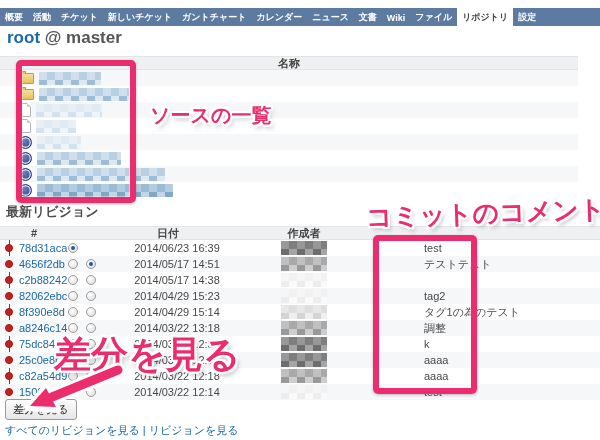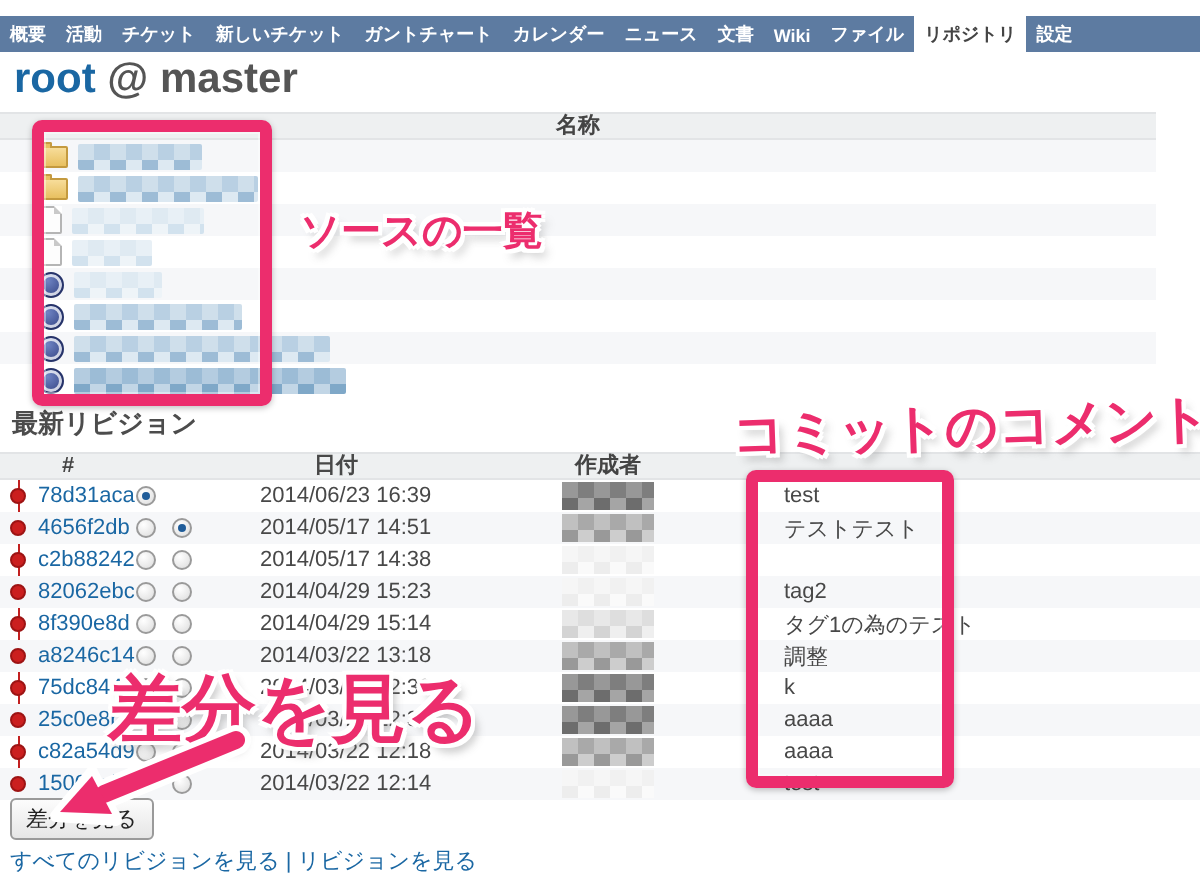--- a/index.html
+++ b/index.html
@@ -14,21 +14,21 @@
     position:absolute;left:0;top:8px;width:600px;height:18px;
     background:#5d7ba1;display:flex;align-items:stretch;
     font-size:9px;font-weight:bold;color:#fff;
   }
   .topnav .tab{
     padding:3px 5px 2px 5px;white-space:nowrap;cursor:pointer;display:flex;align-items:center;
   }
   .topnav .tab.active{background:#fff;color:#444;}
   
   .pagetitle{
-    position:absolute;left:7px;top:28px;font-size:21px;font-weight:bold;color:#555;
+    position:absolute;left:7px;top:28px;font-size:17px;font-weight:bold;color:#555;
   }
   .pagetitle .repo-link{color:#1a67a3;}
   
   .filetable{position:absolute;left:0;top:56px;width:578px;}
   .thead{
     background:#eef0f1;border-top:1px solid #e2e4e6;border-bottom:1px solid #e2e4e6;
     height:12px;line-height:12px;text-align:center;font-weight:bold;color:#444;
   }
   .frow{height:16px;display:flex;align-items:center;}
   .frow:nth-child(even){background:#f6f7f9;}
@@ -51,38 +51,38 @@
   .mza-mid{background-image:conic-gradient(#a9a9a9 25%,#cdcdcd 25% 50%,#999 50% 75%,#c0c0c0 75%);}
   .mza-light{background-image:conic-gradient(#dedede 25%,#efefef 25% 50%,#d4d4d4 50% 75%,#e8e8e8 75%);}
   .mza-faint{background-image:conic-gradient(#f1f1f1 25%,#fafafa 25% 50%,#ededed 50% 75%,#f6f6f6 75%);}
   
   .rev-heading{position:absolute;left:6px;top:203px;font-size:13px;font-weight:bold;color:#4c4c4c;}
   .revtable{position:absolute;left:0;top:226px;width:600px;}
   .rhead{display:flex;background:#eef0f1;border-top:1px solid #e2e4e6;border-bottom:1px solid #e2e4e6;height:12px;line-height:12px;font-weight:bold;color:#444;}
   .rhead span{text-align:center;}
   .c-id{flex:0 0 68px;}
   .c-radios{flex:0 0 44px;}
-  .c-date{flex:0 0 112px;}
+  .c-date{flex:0 0 112px;text-align:center;}
   .c-author{flex:0 0 160px;}
   .c-comment{flex:1 1 auto;}
   .rbody{position:relative;}
   .graphline{position:absolute;left:9px;top:0;bottom:8px;width:1px;background:#c22020;}
   .rrow{display:flex;align-items:center;height:16px;position:relative;}
   .rrow:nth-child(odd){background:#f6f7f9;}
   .rrow .c-id{display:flex;align-items:center;}
   .reddot{width:6px;height:6px;border-radius:50%;background:#cb1f1f;border:1px solid #9d1414;margin-left:5px;margin-right:6px;flex:0 0 auto;position:relative;z-index:1;}
   .rev-link{color:#1a67a3;}
   .c-radios{display:flex;gap:8px;align-items:center;}
   .radio{width:10px;height:10px;border-radius:50%;border:1px solid #9a9a9a;background:radial-gradient(circle at 35% 30%,#fff,#dcdcdc);box-sizing:border-box;position:relative;}
   .radio-checked::after{content:"";position:absolute;left:2px;top:2px;width:4px;height:4px;border-radius:50%;background:#1f5c99;}
   .radio-none{visibility:hidden;}
   .c-date{color:#484848;padding-left:18px;box-sizing:border-box;}
   .rhead .c-date{padding-left:0;}
   .c-author{display:flex;justify-content:center;}
-  .c-comment{color:#484848;padding-left:8px;}
+  .c-comment{color:#484848;padding-left:8px;margin-left:32px;}
   
   .diff-btn{
     position:absolute;left:5px;top:399px;
     font-size:11px;color:#222;padding:2px 7px;
     background:linear-gradient(#fcfcfc,#e6e6e6);
     border:1px solid #9a9a9a;border-radius:3px;cursor:pointer;
     font-family:"Liberation Sans","DejaVu Sans",sans-serif;
   }
   .footer-links{position:absolute;left:5px;top:423px;color:#1a67a3;}
   .footer-links a{color:#1a67a3;}

